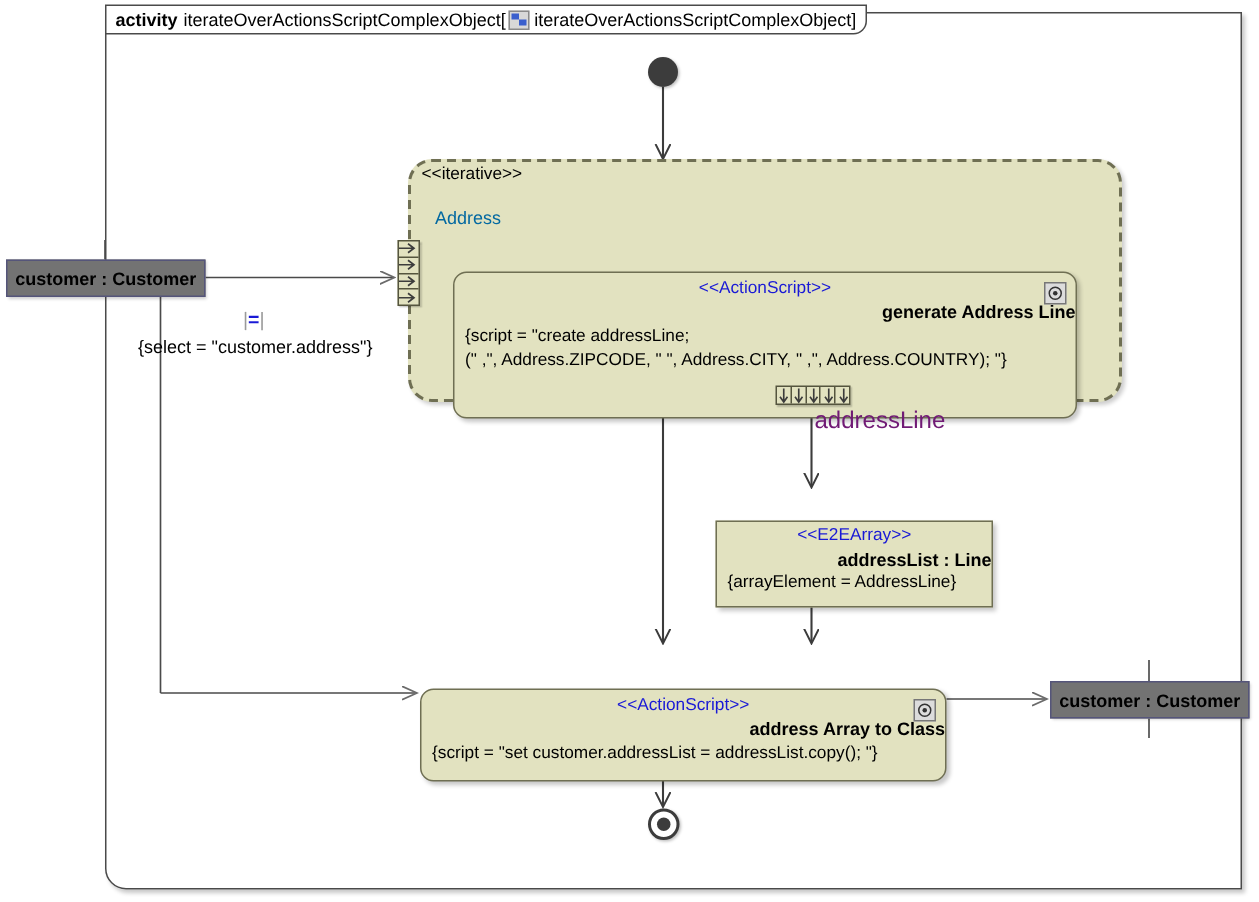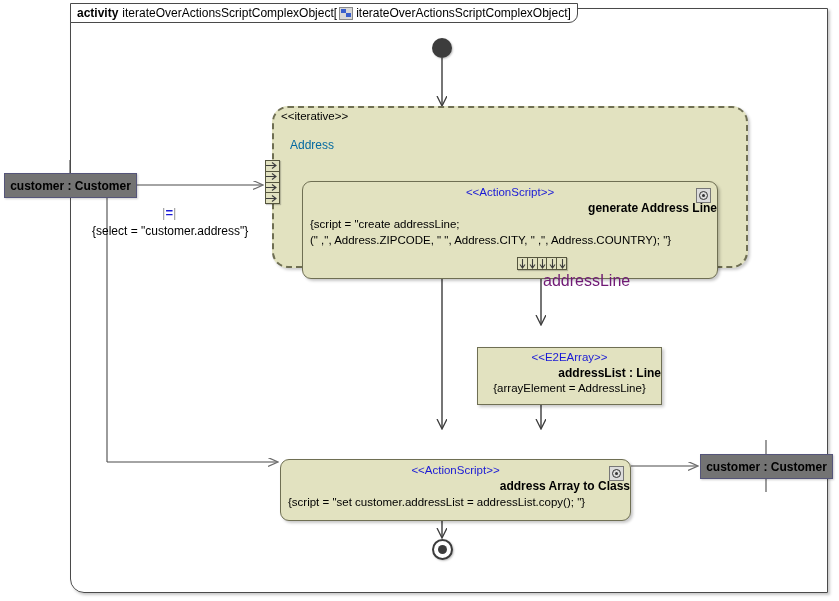--- a/index.html
+++ b/index.html
@@ -173,21 +173,21 @@
     left: 477px; top: 327px;
     width: 185px; height: 58px;
     background: #e2e2c0;
     border: 1px solid #6f6f53;
     box-sizing: border-box;
     box-shadow: 2px 2px 3px rgba(0,0,0,0.22);
     margin-top: 20px;
   }
   #node-addresslist .node-stereo { margin-top: 2px; }
   #node-addresslist .node-body {
-    text-align: center;
+    text-align: left;
     padding-top: 0;
   }
 
   
   .pin-object {
     background: #737373;
     border: 1px solid #55557a;
     box-sizing: border-box;
     font-size: 12px;
     font-weight: bold;

